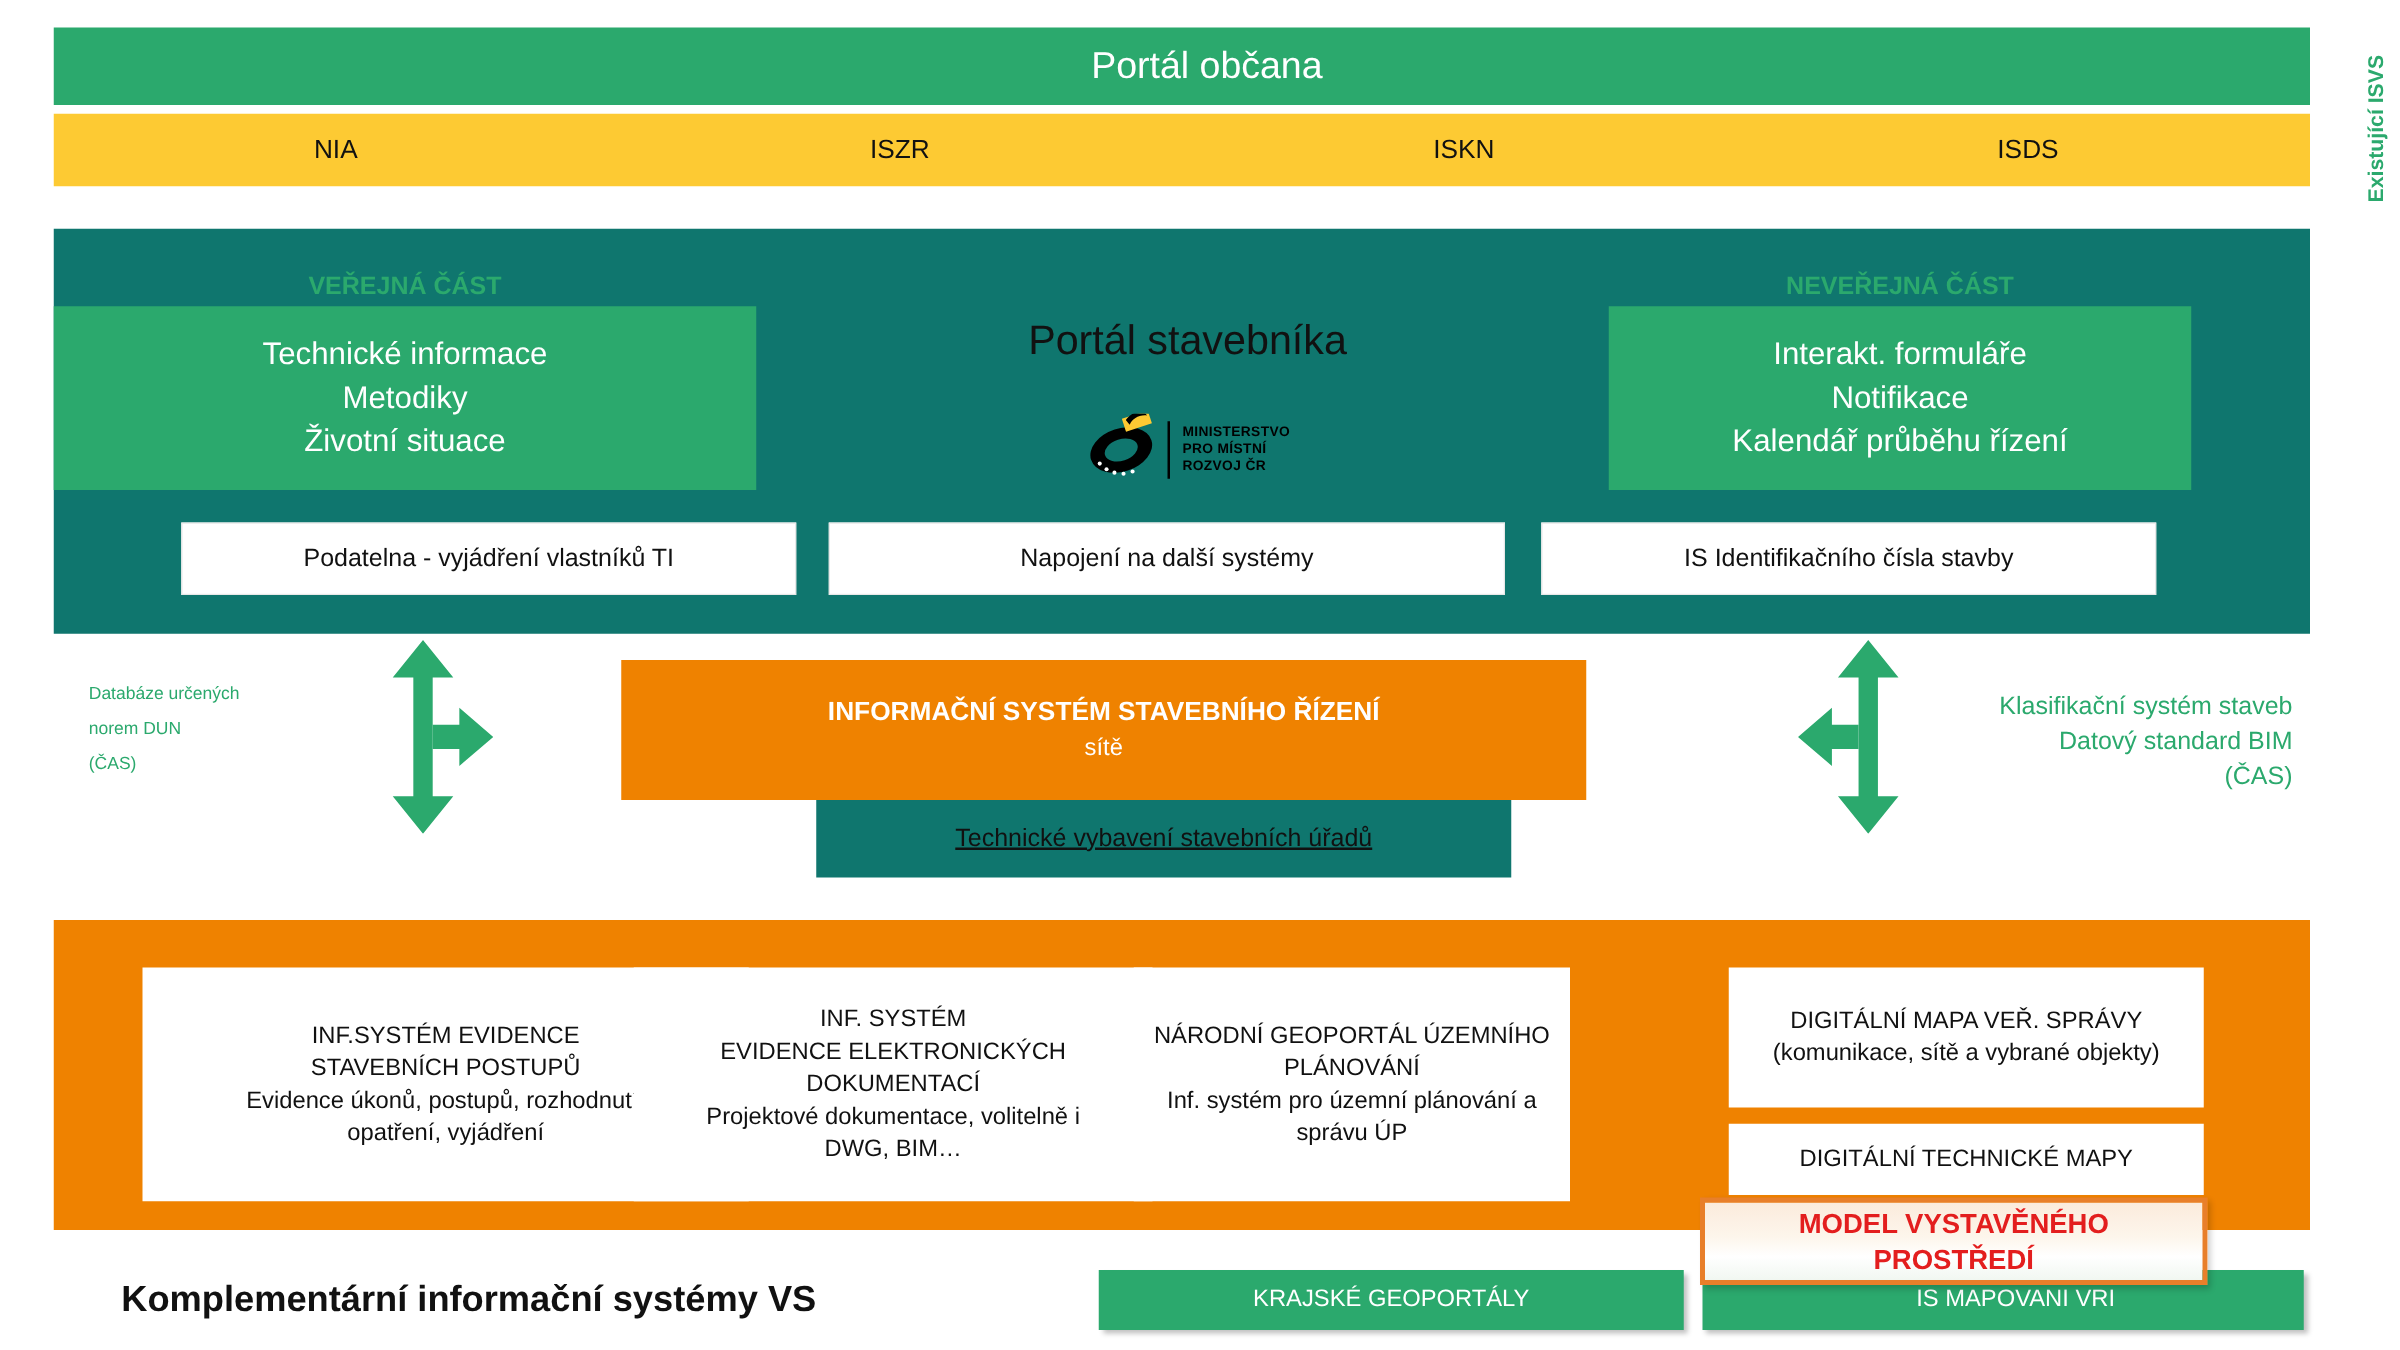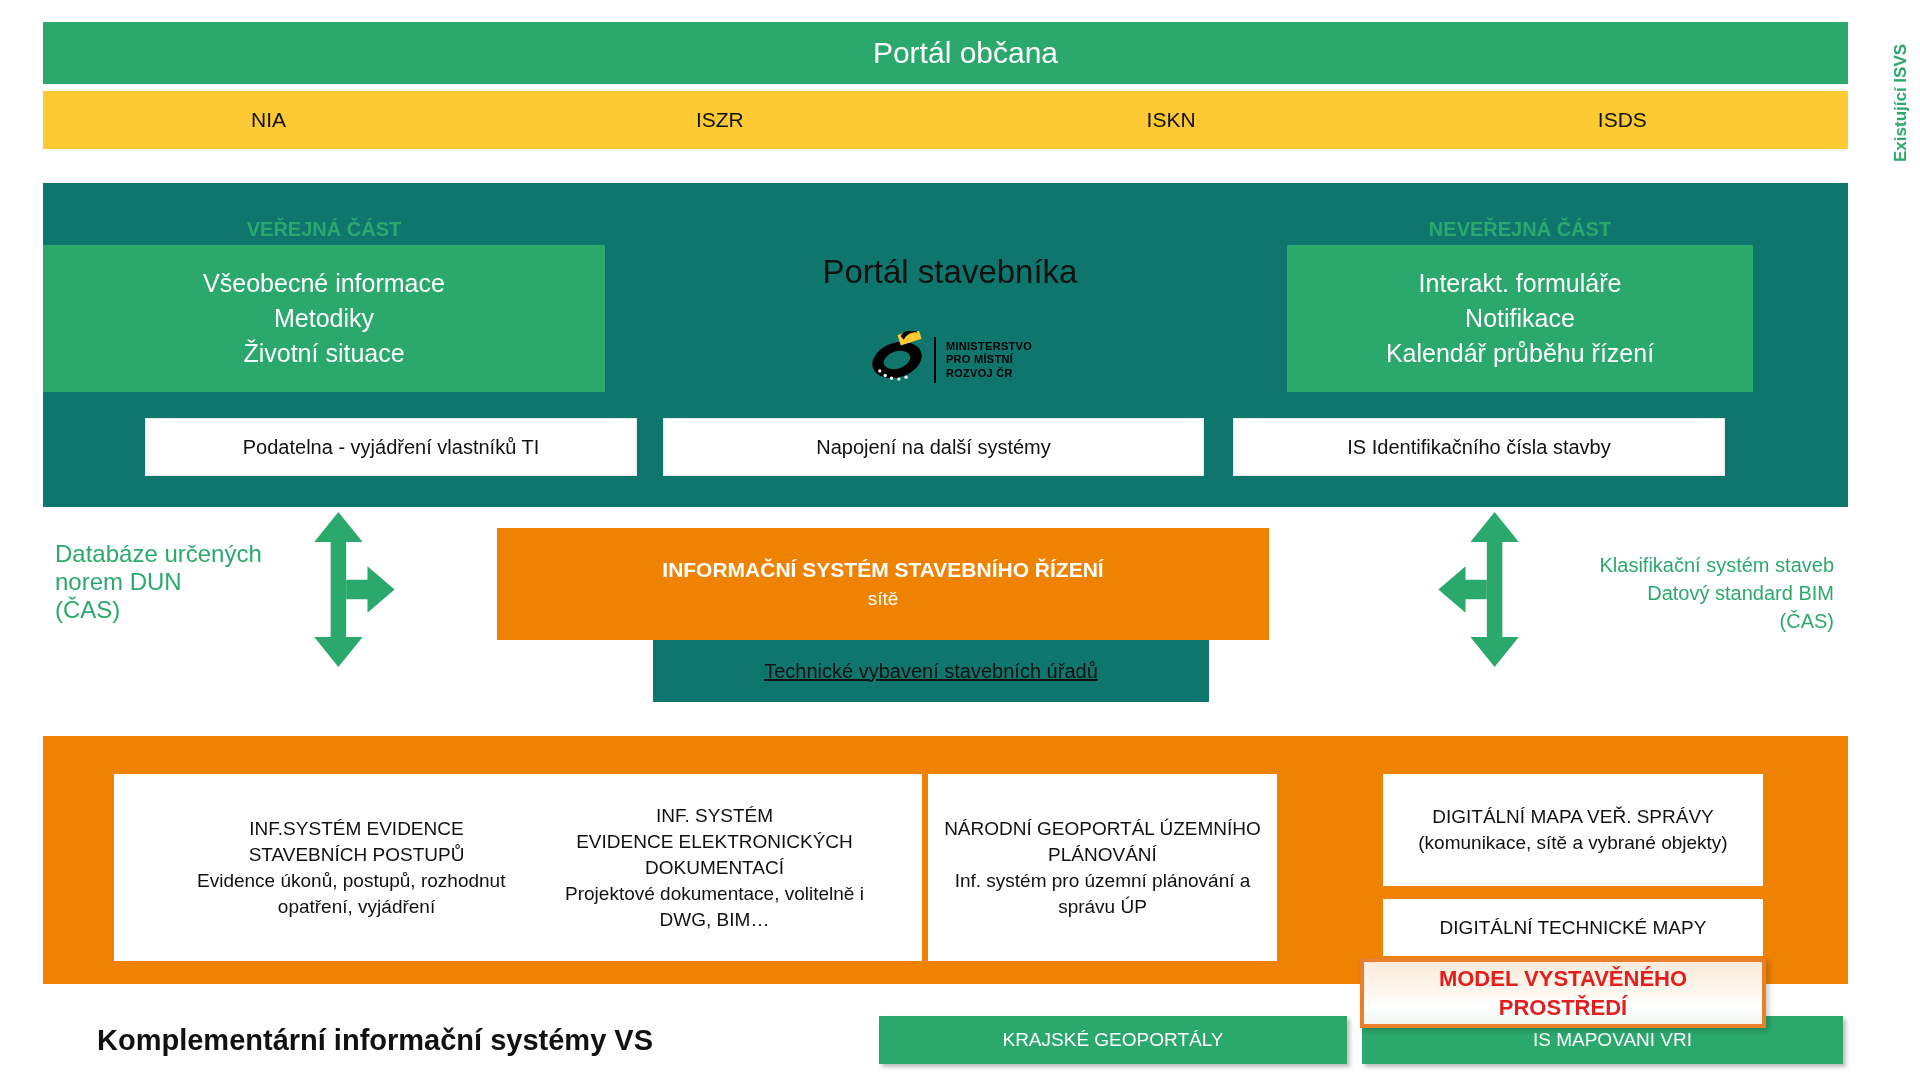--- a/index.html
+++ b/index.html
@@ -33,36 +33,36 @@
   #nonpublic-box{left:1287px;top:245px;width:466px;height:147px;font-size:25px;line-height:35px;}
   #portal-stavebnika{left:700px;top:250px;width:500px;height:44px;font-size:33px;color:#111;}
   #ministry-logo{left:760px;top:328px;width:380px;height:64px;display:flex;align-items:center;justify-content:center;}
   #ministry-logo .divider{width:2px;height:46px;background:#000;margin:0 10px 0 8px;}
   #ministry-text{font-size:11px;font-weight:bold;line-height:13.5px;color:#000;letter-spacing:.3px;}
   .sub-box{top:418px;height:58px;font-size:20px;border:1px solid #e8e8e8;}
   #sub-box-1{left:145px;width:492px;}
   #sub-box-2{left:663px;width:541px;}
   #sub-box-3{left:1233px;width:492px;}
 
-  #left-note{left:55px;top:540px;width:300px;font-size:24px;line-height:28px;color:#2BA96D;}
+  #left-note{left:71px;top:540px;width:300px;font-size:14px;line-height:28px;color:#2BA96D;}
   #right-note{left:1520px;top:551px;width:314px;font-size:20px;line-height:28px;color:#2BA96D;text-align:right;}
   .conn-arrow{top:512px;width:90px;height:155px;}
   #arrow-left{left:306px;}
   #arrow-right{left:1437px;transform:scaleX(-1);}
 
   #issr-box{left:497px;top:528px;width:772px;height:112px;color:#fff;}
   #issr-box .t{font-weight:bold;font-size:21px;}
   #issr-box .s{font-size:19px;margin-top:6px;}
   #tech-box{left:653px;top:640px;width:556px;height:62px;font-size:20px;color:#111;}
 
   #bottom-block{left:43px;top:736px;width:1805px;height:248px;}
   .big-box{top:774px;height:187px;font-size:19px;line-height:26px;}
   #box-isep{left:86px;width:485px;margin-left:28px;}
   #box-ised{left:507px;width:415px;}
-  #box-geo{left:928px;width:349px;}
+  #box-geo{left:907px;width:349px;}
   #box-dmvs{left:1383px;top:774px;width:380px;height:112px;font-size:19px;line-height:26px;}
   #box-dtm{left:1383px;top:899px;width:380px;height:57px;font-size:19px;}
   #box-model{left:1360px;top:958px;width:406px;height:70px;z-index:5;
              background:linear-gradient(180deg,#FBEBDC 0%,#FDF6EC 45%,#FFFFFF 70%,#F1F7F1 100%);
              border:4px solid #E87F2A;color:#E31E1E;font-weight:bold;font-size:22px;line-height:29px;
              box-shadow:3px 3px 5px rgba(0,0,0,0.2);}
 
   #footer-title{left:97px;top:1024px;width:700px;font-size:29px;font-weight:bold;color:#111;}
   .footer-green{top:1016px;height:48px;font-size:19px;z-index:1;box-shadow:3px 3px 4px rgba(0,0,0,0.25);}
   #krajske-box{left:879px;width:468px;}
@@ -85,21 +85,21 @@
   </div>
 
   <div id="existing-isvs" class="abs">Existující ISVS</div>
 
   <div id="platform-block" class="abs block-yellow"></div>
 
   <div id="hdr-public" class="abs center plat-header txt-green">VEŘEJNÁ ČÁST</div>
   <div id="hdr-nonpublic" class="abs center plat-header txt-green">NEVEŘEJNÁ ČÁST</div>
 
   <div id="public-box" class="abs col box-green">
-    <span>Všeobecné informace</span>
+    <span>Technické informace</span>
     <span>Metodiky</span>
     <span>Životní situace</span>
   </div>
 
   <div id="portal-stavebnika" class="abs center">Portál stavebníka</div>
 
   <div id="ministry-logo" class="abs">
     <svg width="58" height="58" viewBox="0 0 64 64">
       <g transform="rotate(-18 32 32)">
         <path fill="#000" fill-rule="evenodd" d="M4,32a28,19 0 1,0 56,0a28,19 0 1,0 -56,0 M17,32a15,9.5 0 1,0 30,0a15,9.5 0 1,0 -30,0"></path>

